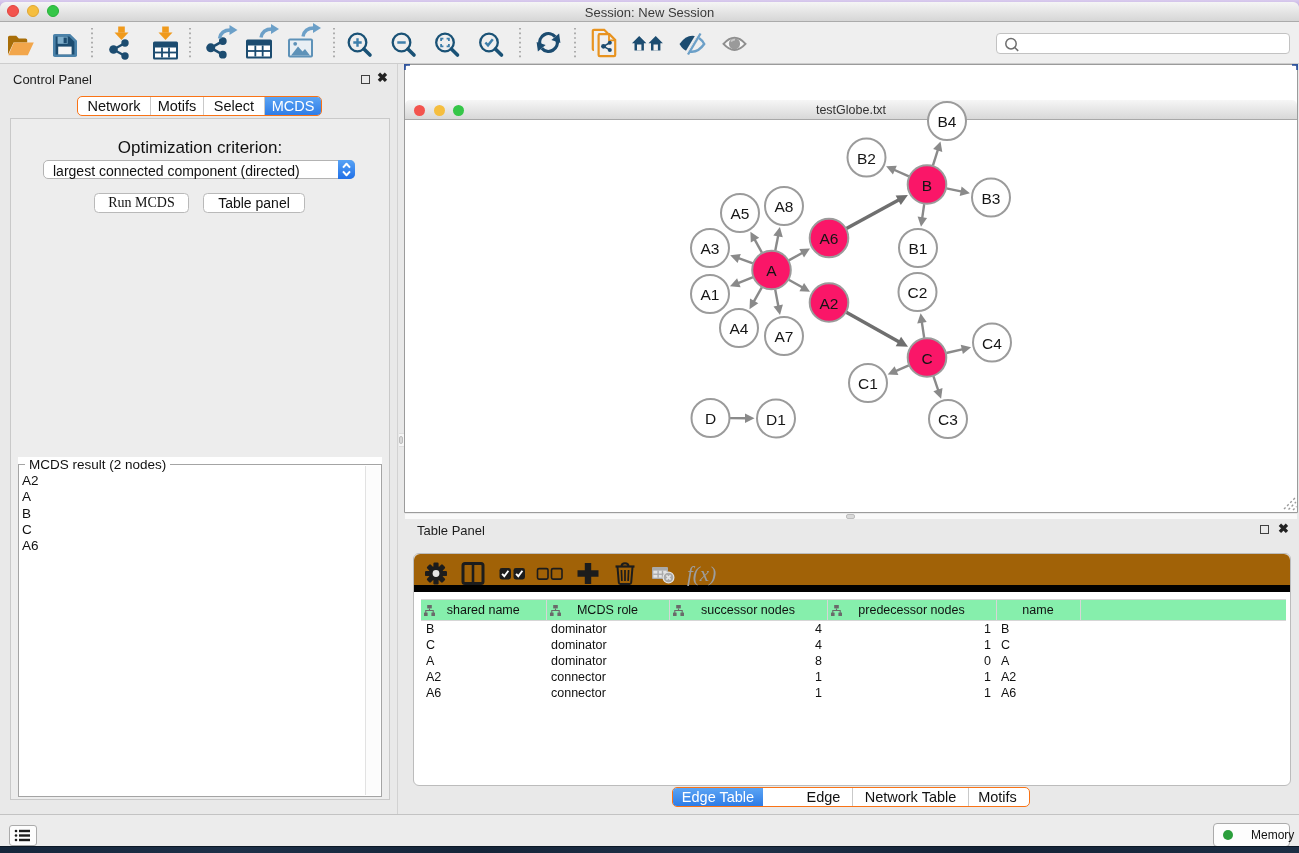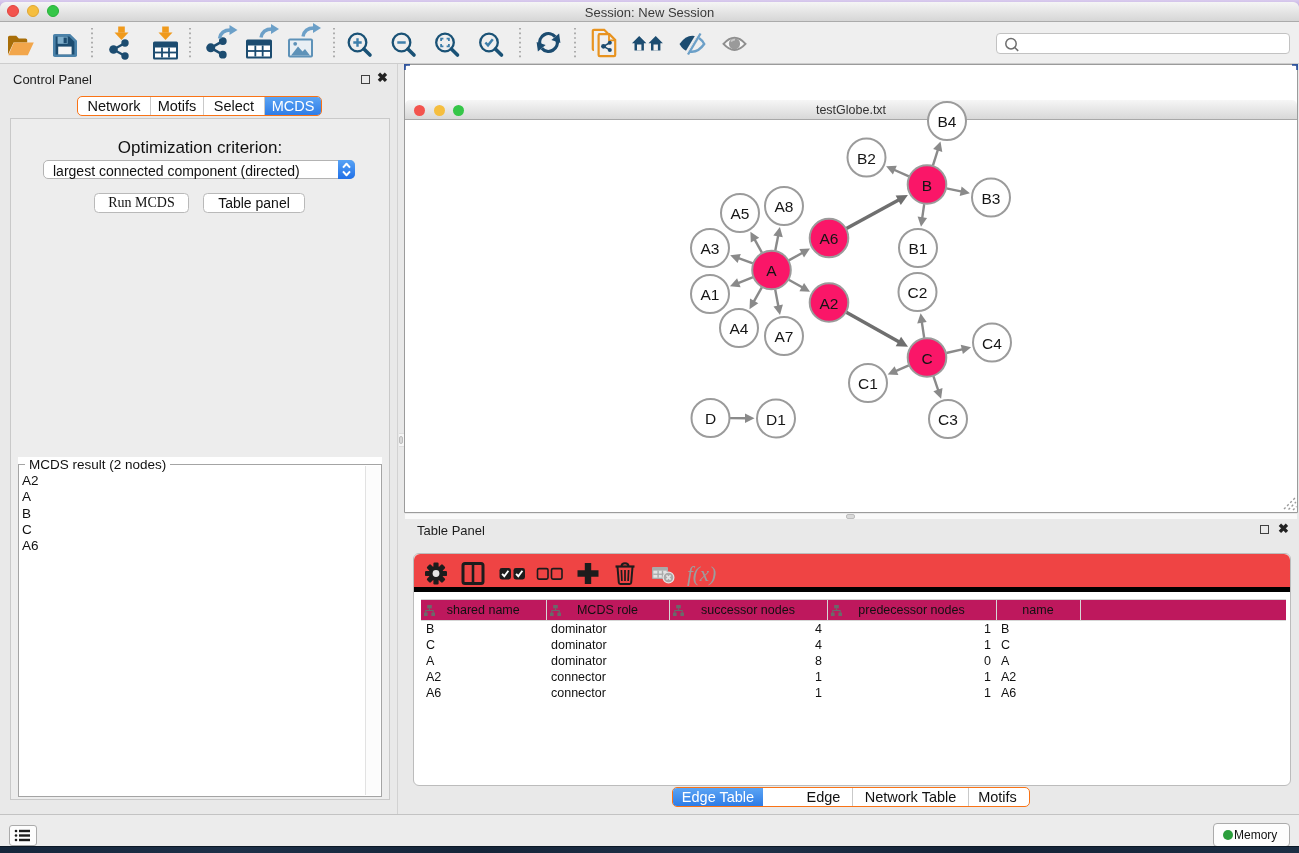--- a/index.html
+++ b/index.html
@@ -69,38 +69,38 @@
 #nettitle .t1 { left:9px; background:#f3544e; width:11px; height:11px; top:5px;}
 #nettitle .t2 { left:28.5px; background:#f5be3f; width:11px; height:11px; top:5px;}
 #nettitle .t3 { left:48px; background:#35c648; width:11px; height:11px; top:5px;}
 #nettext { position:absolute; top:3px; width:892px; text-align:center; font-size:12.5px; color:#333; }
 
 #tablepanel { position:absolute; left:399px; top:450px; width:900px; height:300px; background:#e9e9e9; }
 #tablepanel h1 { position:absolute; left:18px; top:9px; font-size:13px; font-weight:normal; color:#1d1d1d; }
 #tpbox { position:absolute; left:14px; top:39px; width:878px; height:233px;
   background:#fff; border:1px solid #bcbcbc; border-radius:6px; }
 #tptoolbar { position:absolute; left:0; top:0; width:876px; height:38px;
-  background:#ef4444; border-bottom:5px solid #000000; border-radius:6px 6px 0 0; }
+  background:#a16207; border-bottom:7px solid #000000; border-radius:6px 6px 0 0; }
 #tbl { position:absolute; left:7px; top:45px; width:865px; table-layout:fixed; font-size:12.5px; color:#111; border-collapse:collapse; }
-#tbl th { height:21px; background:#be185d; border:1px solid #d6d6d6; font-weight:normal; font-size:12.5px; position:relative; }
+#tbl th { height:21px; background:#86efac; border:1px solid #d6d6d6; font-weight:normal; font-size:12.5px; position:relative; }
 #tbl th:first-child { border-left:none; } #tbl th:last-child { border-right:none; }
 #tbl td { height:16.2px; padding:0 5px; }
 .hicon { position:absolute; left:3px; top:5px; }
 #bottabs { left:273px; top:273px; width:358px; }
 #bottabs .s1 { width:90px; } #bottabs .s2 { width:90px;padding-left:32px; } #bottabs .s3 { width:116px; }
 #bottabs .s4 { width:57px; }
 
 #status { position:absolute; left:0; top:812px; width:1299px; height:32px;
   background:#ececec; border-top:1px solid #c3c3c3; }
 #listbtn { position:absolute; left:9px; top:10px; width:28px; height:21px;
   background:#fdfdfd; border:1px solid #ababab; border-radius:3px; }
 #membtn { position:absolute; left:1213px; top:8px; width:77px; height:24px;
   background:#fdfdfd; border:1px solid #ababab; border-radius:4px; font-size:12px; color:#111; }
 #memdot { position:absolute; left:9px; top:6px; width:10px; height:10px; border-radius:50%; background:#2b9f3c; }
-#memtxt { position:absolute; left:20px; top:4px; }
+#memtxt { position:absolute; left:37px; top:4px; }
 </style>
 </head>
 <body>
 <div id="deskTop"></div>
 <div id="app">
   <div id="titlebar">
     <div class="tl t1"></div>
       <div class="tl t2"></div>
       <div class="tl t3"></div>
     <div id="titletext">Session: New Session</div>

